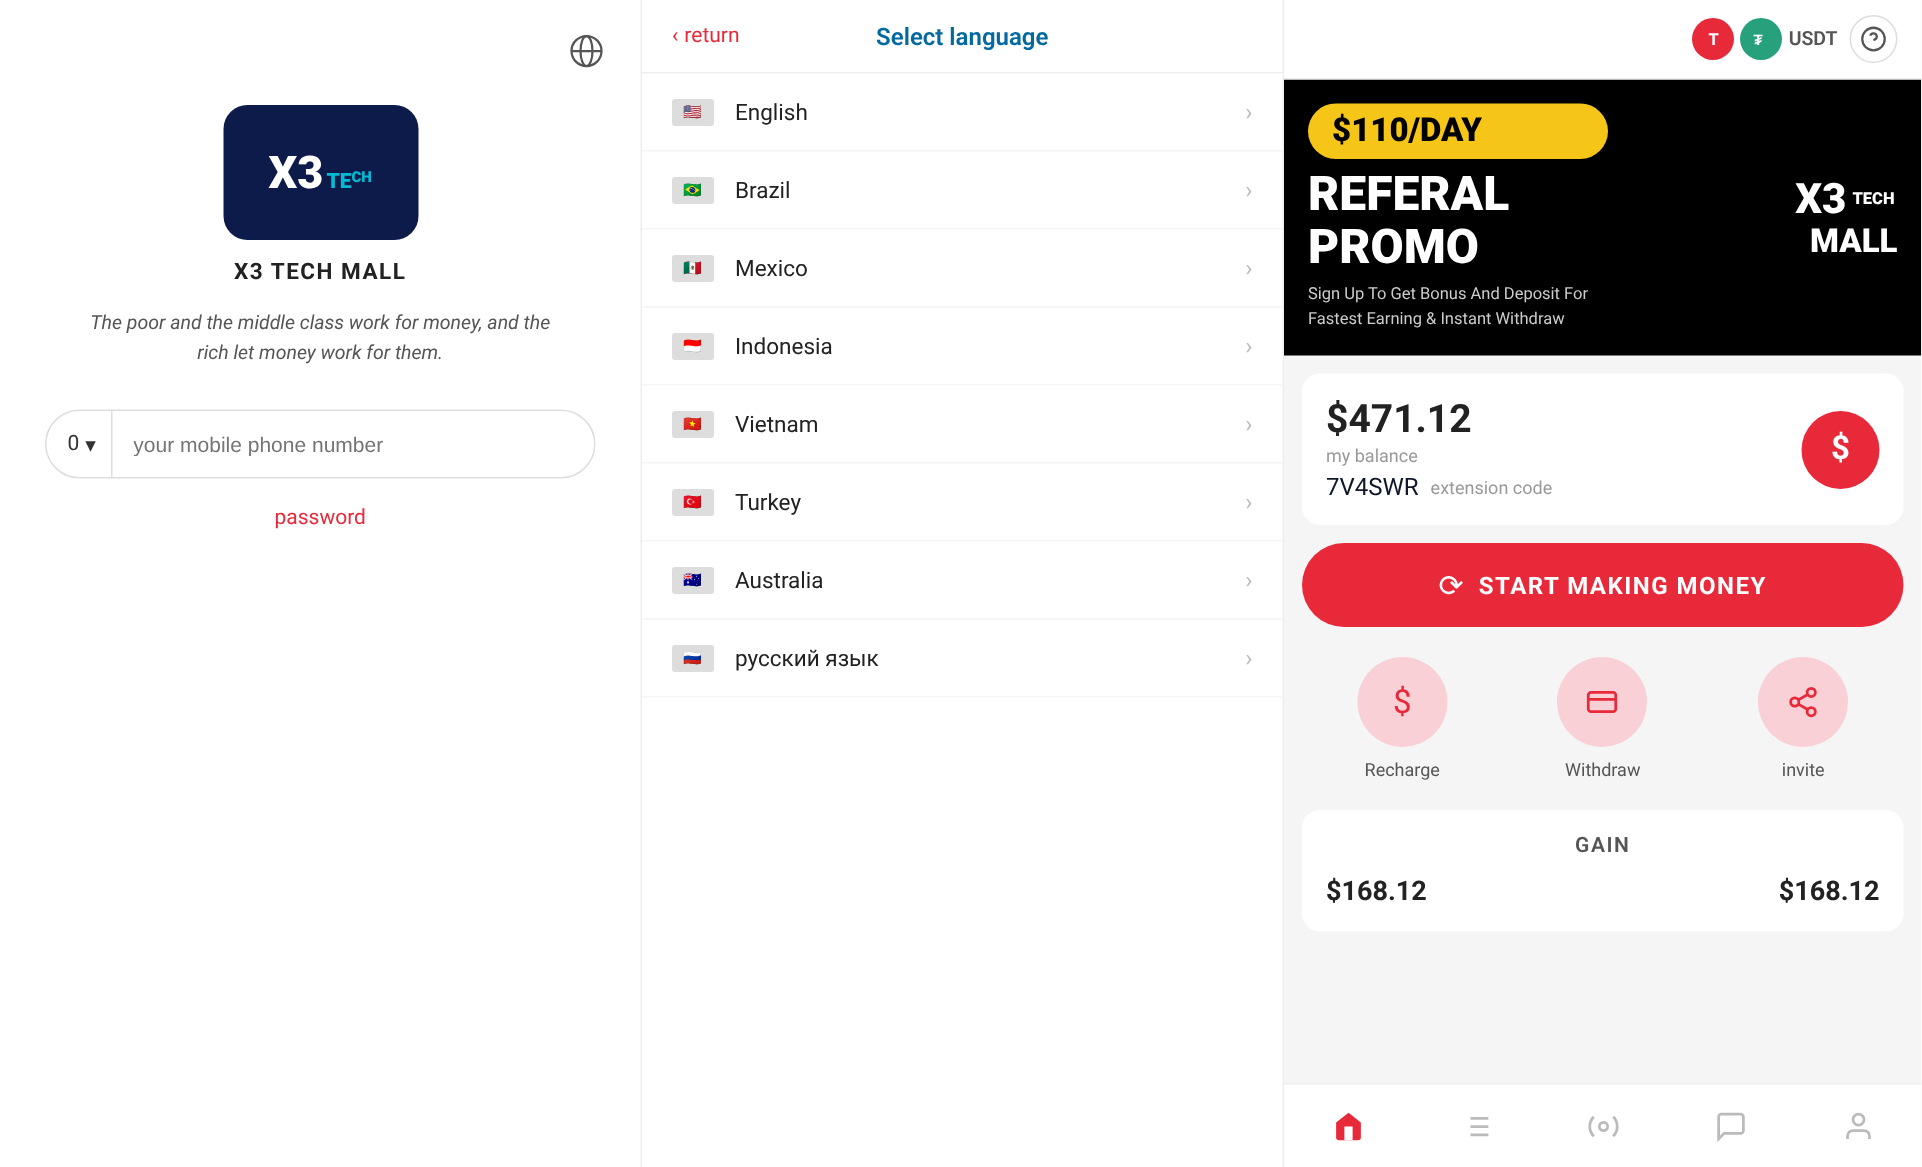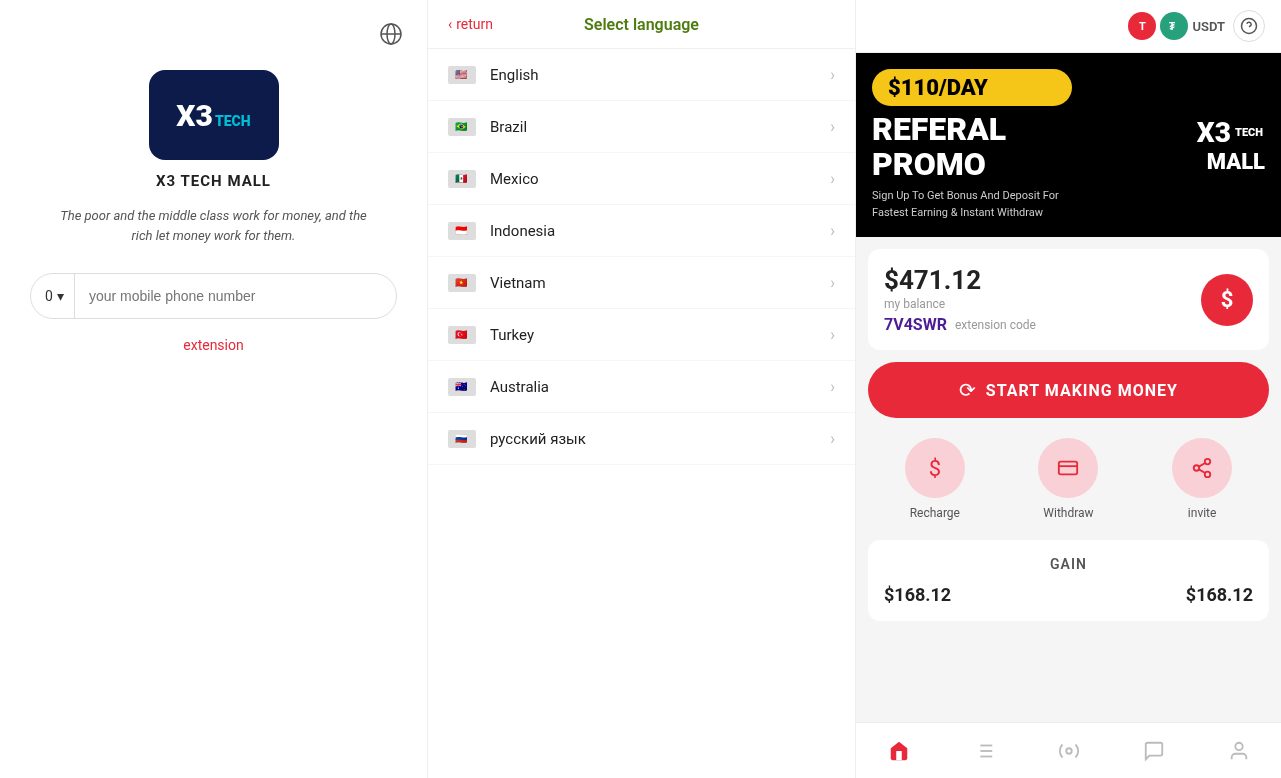--- a/index.html
+++ b/index.html
@@ -160,21 +160,21 @@
       color: #e8293a;
       font-size: 14px;
       cursor: pointer;
     }
     .lang-title {
       position: absolute;
       left: 50%;
       transform: translateX(-50%);
       font-size: 16px;
       font-weight: 600;
-      color: #4d7c0f;
+      color: #0369a1;
     }
     .lang-list {
       flex: 1;
       overflow-y: auto;
     }
     .lang-item {
       display: flex;
       align-items: center;
       padding: 16px 20px;
       border-bottom: 1px solid #f5f5f5;
@@ -353,22 +353,22 @@
       margin-top: 2px;
     }
     .extension-row {
       display: flex;
       align-items: center;
       gap: 8px;
       margin-top: 4px;
     }
     .extension-code {
       font-size: 16px;
-      font-weight: 700;
-      color: #4c1d95;
+      font-weight: 400;
+      color: #0f172a;
     }
     .extension-label {
       font-size: 12px;
       color: #999;
     }
     .dollar-circle {
       width: 52px;
       height: 52px;
       border-radius: 50%;
       background: #e8293a;
@@ -492,21 +492,21 @@
       display: flex;
       flex-direction: row;
       line-height: 1;
     }
     .logo-te {
       font-size: 14px;
       font-weight: 900;
       color: #00bcd4;
     }
     .logo-ch {
-      font-size: 14px;
+      font-size: 10px;
       font-weight: 900;
       color: #00bcd4;
     }
   </style>
 </head>
 <body>
 
 <div class="left-panel">
   <div class="globe-icon-btn">
     <svg width="24" height="24" viewBox="0 0 24 24" fill="none" stroke="currentColor" stroke-width="1.5">
@@ -534,21 +534,21 @@
   <div class="phone-input-row">
     <div class="country-code">
       <span>0</span>
       <span>▾</span>
     </div>
     <input class="phone-input" type="tel" placeholder="your mobile phone number" style="">
   </div>
 
 
 
-  <a class="register-link">extension</a>
+  <a class="register-link">password</a>
 </div>
 
 <div class="middle-panel">
   <div class="lang-header">
     <div class="return-btn">
       <span>‹</span>
       <span>return</span>
     </div>
     <div class="lang-title">Select language</div>
   </div>

